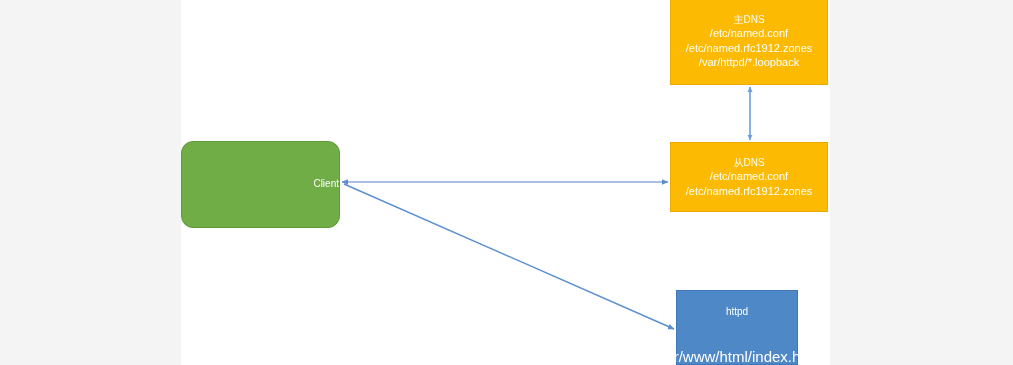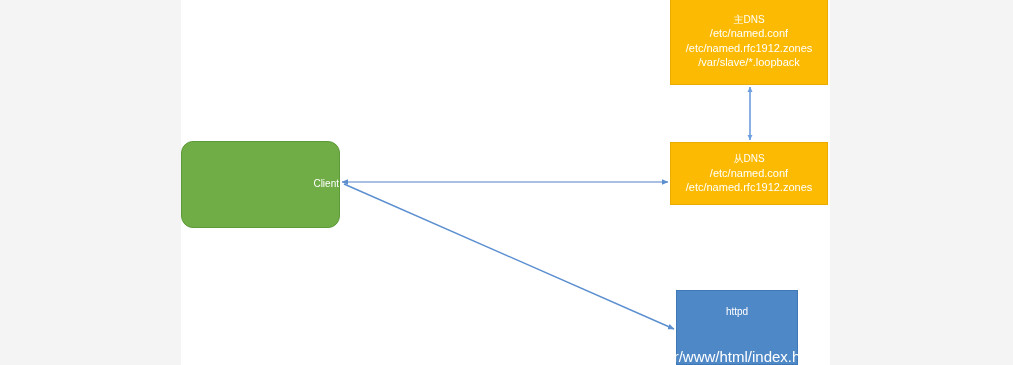--- a/index.html
+++ b/index.html
@@ -74,21 +74,21 @@
     background: #fcba03;
     border: 1px solid #eaac00;
     font-size: 11px;
     padding-top: 10px;
   }
   
   #node-slave-dns {
     left: 670px;
     top: 142px;
     width: 158px;
-    height: 63px;
+    height: 70px;
     background: #fcba03;
     border: 1px solid #eaac00;
     font-size: 11px;
   }
   
   #node-httpd {
     left: 676px;
     top: 290px;
     width: 122px;
     height: 75px;
@@ -135,21 +135,21 @@
   </svg>
 
   <div class="node" id="node-client">
     <span class="line title">Client</span>
   </div>
 
   <div class="node" id="node-master-dns">
     <span class="line title">主DNS</span>
     <span class="line">/etc/named.conf</span>
     <span class="line">/etc/named.rfc1912.zones</span>
-    <span class="line">/var/slave/*.loopback</span>
+    <span class="line">/var/httpd/*.loopback</span>
   </div>
 
   <div class="node" id="node-slave-dns">
     <span class="line title">从DNS</span>
     <span class="line">/etc/named.conf</span>
     <span class="line">/etc/named.rfc1912.zones</span>
   </div>
 
   <div class="node" id="node-httpd">
     <span class="line title">httpd</span>

